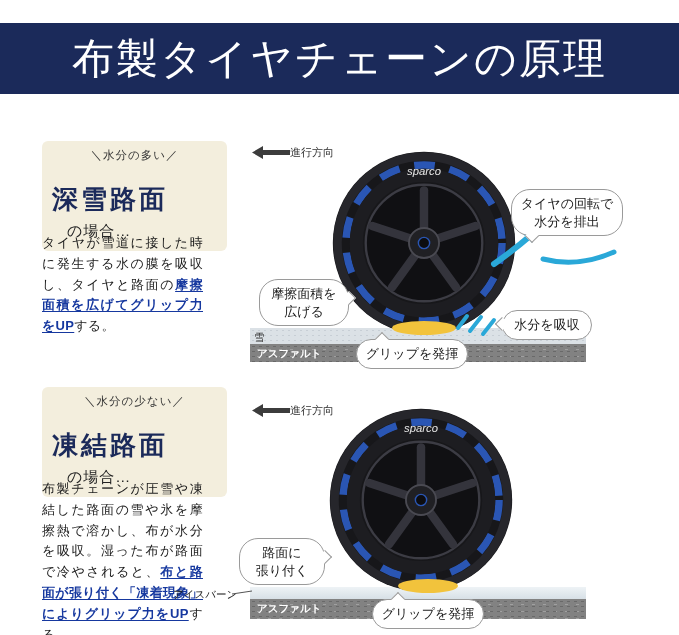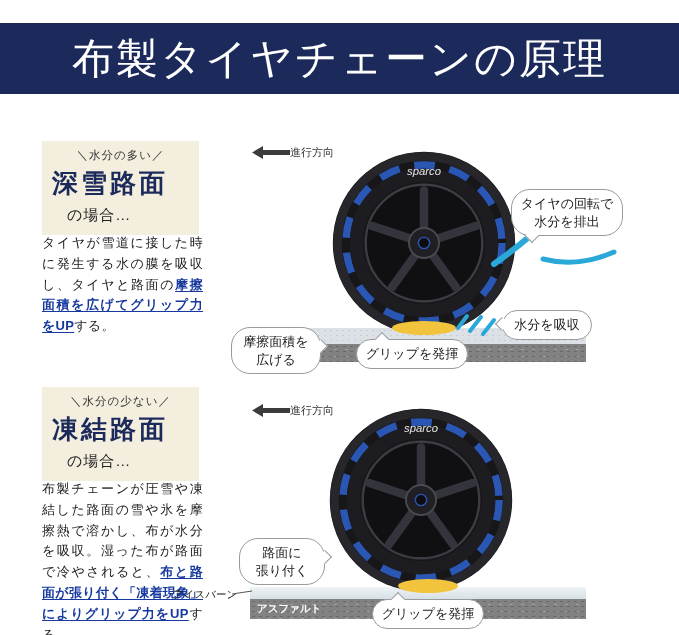--- a/index.html
+++ b/index.html
@@ -10,23 +10,23 @@
 
   
   .banner {
     position:absolute; left:0; top:23px; width:679px; height:71px;
     background:#1b2a5a; display:flex; align-items:center; justify-content:center;
     z-index:2;
   }
   .banner h1 { margin:0; color:#fff; font-size:42px; font-weight:normal; letter-spacing:2px; }
 
   
-  .tag-box { position:absolute; width:157px; background:#f3eedd; padding:7px 0 10px; z-index:2; }
+  .tag-box { position:absolute; width:185px; background:#f3eedd; padding:7px 0 10px; z-index:2;border-radius:6px; }
   .tag-box .tag { display:block; text-align:center; font-size:11.5px; color:#333; letter-spacing:1px; }
-  .tag-box .heading { display:block; font-size:26px; font-weight:bold; color:#1b2a5a; padding-left:10px; letter-spacing:3px; margin-top:3px; }
+  .tag-box .heading { display:block; font-size:26px; font-weight:bold; color:#1b2a5a; padding-left:10px; letter-spacing:3px; margin-top:19px; }
   .tag-box .sub { display:block; font-size:15px; color:#222; padding-left:25px; margin-top:5px; letter-spacing:1px; }
   #tagbox1 { left:42px; top:141px; }
   #tagbox2 { left:42px; top:387px; }
 
   
   .body-text {
     position:absolute; width:161px; font-size:13px; line-height:1.6;
     color:#1a1a1a; text-align:justify; letter-spacing:0.3px; margin:0; z-index:2;
   }
   #body1 { left:42px; top:233px; }
@@ -82,21 +82,21 @@
   }
   .callout::after {
     content:""; position:absolute; width:9px; height:9px; background:#fff;
     border-left:1.5px solid #9a9a9a; border-bottom:1.5px solid #9a9a9a;
   }
   .tail-down::after  { bottom:-6px; left:15px; transform:rotate(-45deg); }
   .tail-right::after { right:-6px; top:13px; transform:rotate(-135deg); }
   .tail-left::after  { left:-6px; top:8px; transform:rotate(45deg); }
   .tail-up::after    { top:-6px; left:20px; transform:rotate(135deg); }
   #c-rot   { left:511px; top:189px; width:112px; }
-  #c-fric  { left:231px; top:279px; width:90px;margin-top:48px; }
+  #c-fric  { left:259px; top:279px; width:90px; }
   #c-abs   { left:502px; top:310px; width:90px; }
   #c-grip1 { left:356px; top:339px; width:112px; }
   #c-stick { left:239px; top:538px; width:86px; }
   #c-grip2 { left:372px; top:599px; width:112px; }
   .callout .line { display:block; }
 
   
   .overlay { position:absolute; left:0; top:0; z-index:4; pointer-events:none; }
 </style>
 </head>

